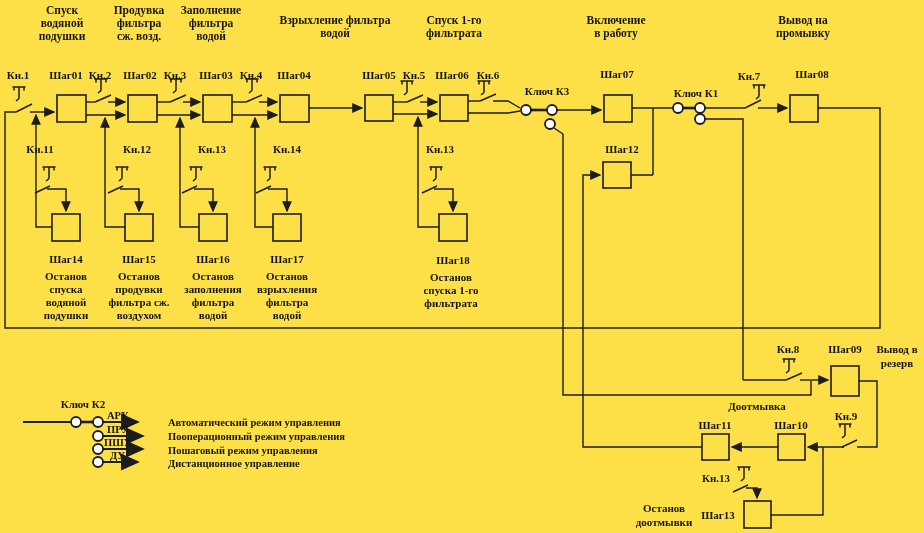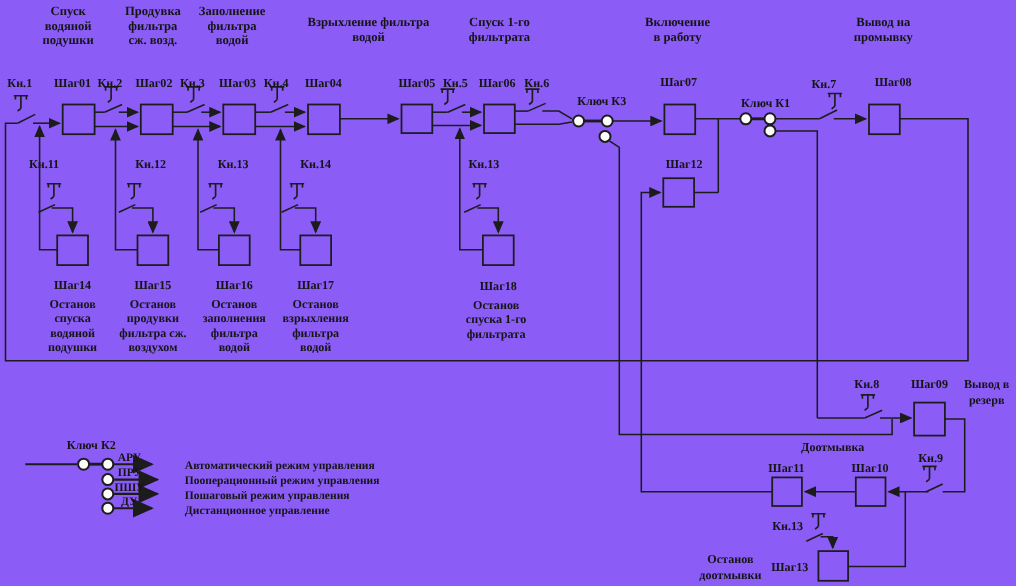--- a/index.html
+++ b/index.html
@@ -1,16 +1,16 @@
 <!DOCTYPE html>
 <html><head>
 <meta charset="utf-8">
 <style>
   html,body{margin:0;padding:0;background:#fdfdfb;}
-  .stage{width:924px;height:533px;position:relative;background:#8b5cf6;overflow:hidden;}
+  .stage{width:924px;height:533px;position:relative;background:#fde047;overflow:hidden;}
   svg{display:block;}
   .t{font-family:"Liberation Serif", serif;font-weight:bold;font-size:11px;fill:#151515;text-anchor:middle;}
   .h{font-size:11.5px;}
   .k{font-size:11px;}
   .leg{font-family:"Liberation Serif", serif;font-weight:bold;font-size:10.5px;fill:#151515;text-anchor:start;}
   .wire{stroke:#1c1c1c;stroke-width:1.4;fill:none;}
   .thick{stroke:#1c1c1c;stroke-width:2.6;fill:none;}
   .box{fill:none;stroke:#1c1c1c;stroke-width:1.6;}
   .cc{fill:#fdfdfb;stroke:#1c1c1c;stroke-width:1.8;}
   .glyph{stroke:#1c1c1c;stroke-width:1.5;fill:none;}

